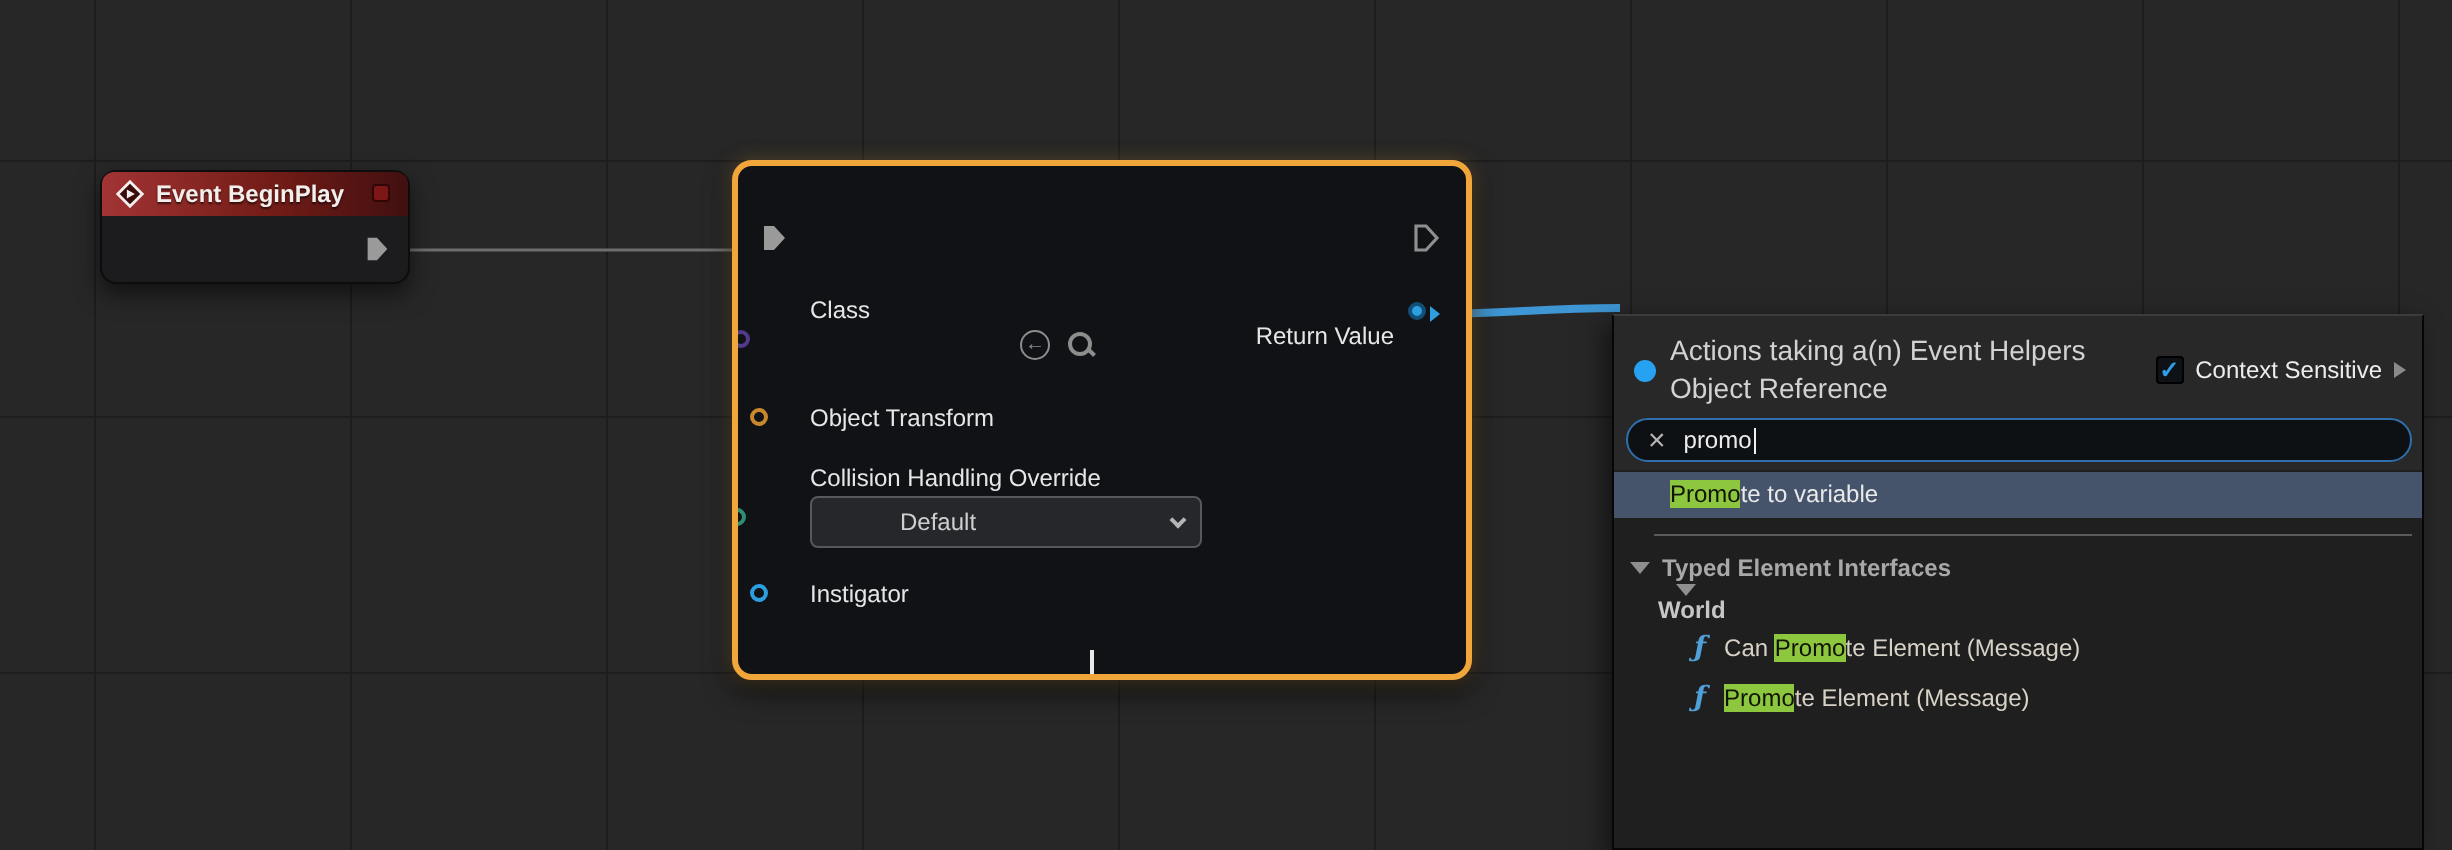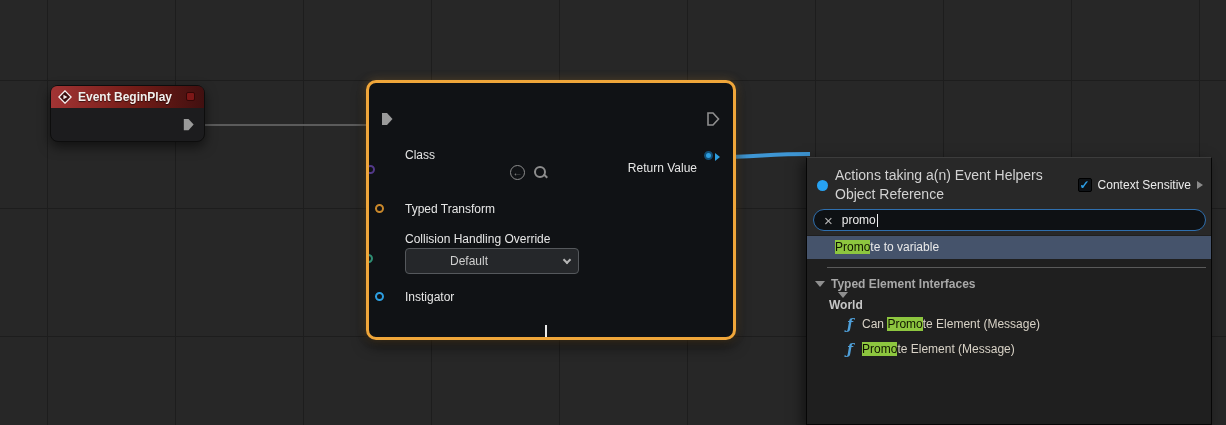--- a/index.html
+++ b/index.html
@@ -173,25 +173,25 @@
     <span class="pin-label" style="left:36px; top:65px;">Class</span>
     <span class="pin-circle pin-class" style="left:-3px; top:82px;"></span>
     <span class="tool-ico circ" style="left:141px; top:82px;">←</span>
     <span class="tool-ico mag" style="left:163px; top:82px;"></span>
 
     <span class="pin-label" style="right:36px; top:66px;margin-top:12px;">Return Value</span>
     <span class="pin-circle pin-return" style="right:20px; top:68px;"></span>
     <span class="pin-return-arrow" style="right:13px; top:70px;"></span>
 
     <span class="pin-circle pin-transform" style="left:6px; top:121px;"></span>
-    <span class="pin-label" style="left:36px; top:119px;">Typed Transform</span>
+    <span class="pin-label" style="left:36px; top:119px;">Object Transform</span>
 
     <span class="pin-label" style="left:36px; top:149px;">Collision Handling Override</span>
     <span class="pin-circle pin-enum" style="left:-5px; top:171px;"></span>
-    <div class="combo big" style="left:36px; top:165px; width:174px; height:26px;padding-left:44px;">
+    <div class="combo big" style="left:36px; top:165px; width:196px; height:26px;padding-left:44px;">
       <span>Default</span>
       <span class="chev"></span>
     </div>
 
     <span class="pin-circle pin-object" style="left:6px; top:209px;"></span>
     <span class="pin-label" style="left:36px; top:207px;">Instigator</span>
 
     <span class="expander">
       <span class="chevron-big"></span>
     </span>

